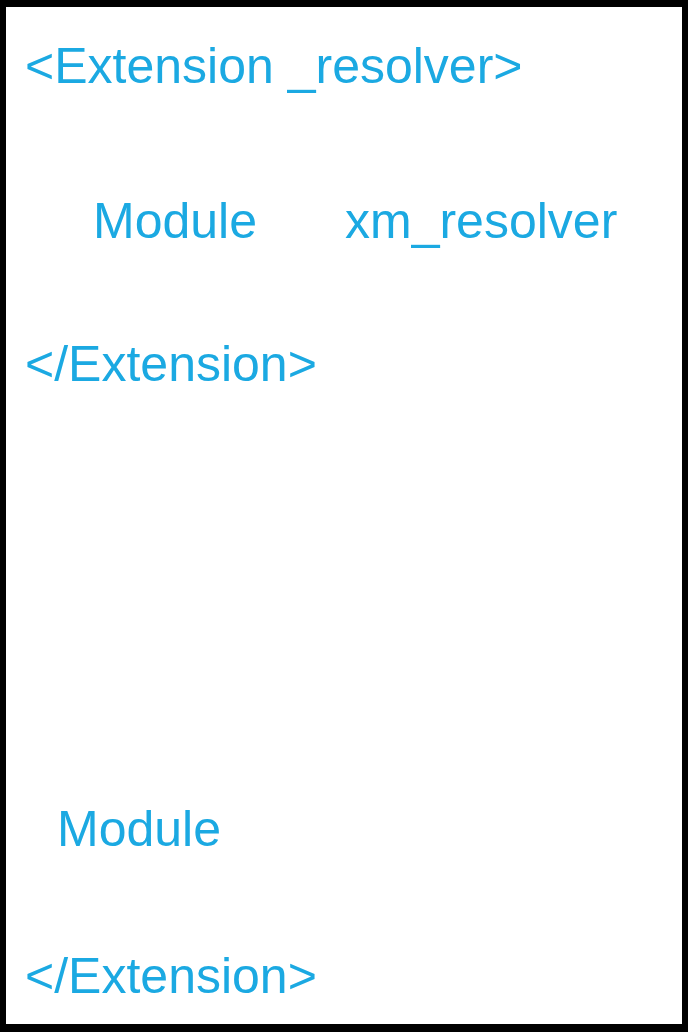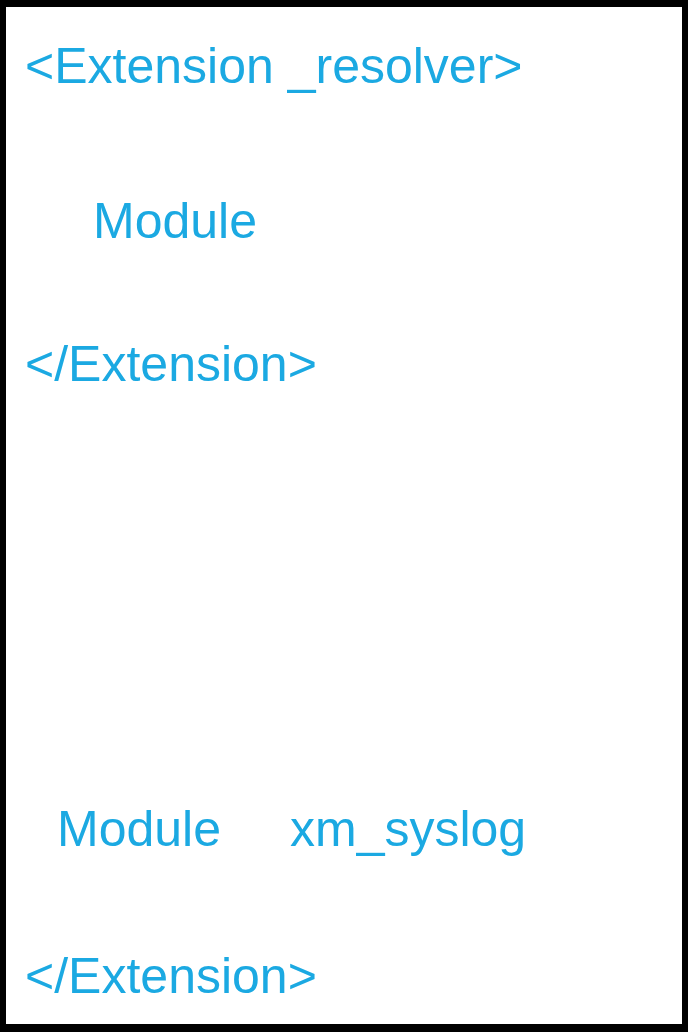--- a/index.html
+++ b/index.html
@@ -44,22 +44,22 @@
 <body>
 
 <div class="frame"></div>
 
 <main class="code-canvas">
 
   <span class="t" style="left:25px; top:36px;">&lt;Extension _resolver&gt;</span>
 
   <span class="t" style="left:93px; top:191px;">Module</span>
 
+  <span class="t" style="left:345px; top:191px;">xm_resolver</span>
 
   <span class="t" style="left:25px; top:334px;">&lt;/Extension&gt;</span>
 
 
   <span class="t" style="left:57px; top:799px;">Module</span>
 
-  <span class="t" style="left:290px; top:799px;">xm_syslog</span>
 
   <span class="t" style="left:25px; top:946px;">&lt;/Extension&gt;</span>
 </main>
 
 </body></html>

